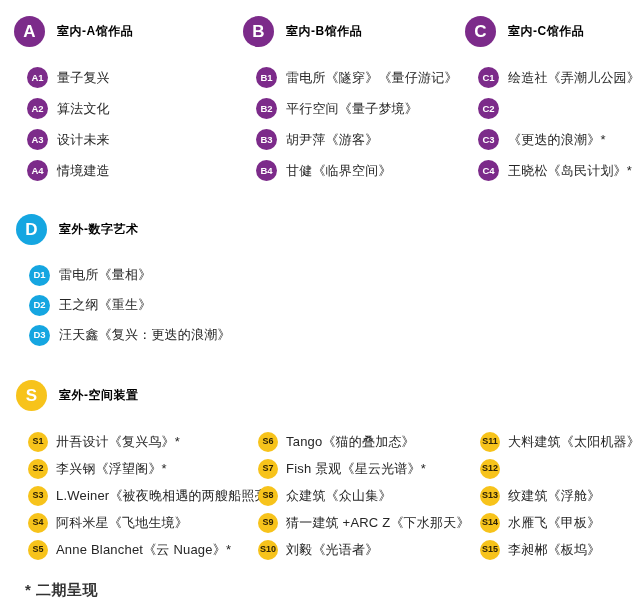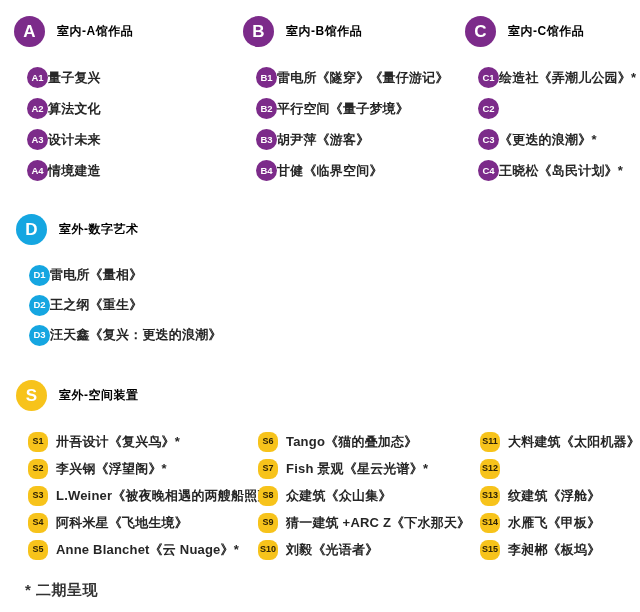--- a/index.html
+++ b/index.html
@@ -9,34 +9,34 @@
   }
   .sec{position:absolute;}
   .sec-header{display:flex;align-items:center;gap:12px;}
   .big-badge{
     width:31px;height:31px;border-radius:50%;flex:0 0 auto;
     display:flex;align-items:center;justify-content:center;
     color:#fff;font-weight:bold;font-size:17px;line-height:1;
   }
   .sec-title{font-size:12px;font-weight:bold;color:#000;letter-spacing:0.5px;white-space:nowrap;}
   .items{margin:15px 0 0 13px;}
-  .row{display:flex;align-items:center;height:31px;}
+  .row{display:flex;align-items:center;gap:9px;height:31px;}
   .row-d{height:30px;}
   .dot{
     width:21px;height:21px;border-radius:50%;flex:0 0 auto;
     display:flex;align-items:center;justify-content:center;
     color:#fff;font-weight:bold;font-size:9.5px;line-height:1;letter-spacing:0;
   }
-  .txt{font-size:13px;font-weight:700;color:#262626;letter-spacing:0.2px;white-space:nowrap;}
+  .txt{font-size:13px;font-weight:400;color:#262626;letter-spacing:0.2px;white-space:nowrap;}
   .purple{background:#7c2b8a;}
   .blue{background:#15a6e1;}
   .yellow{background:#f7c31b;}
   .s-col{position:absolute;}
   .s-col .row{height:27px;gap:8px;}
-  .s-col .dot{width:20px;height:20px;font-size:9px;color:#2e2206;border-radius:8px;}
+  .s-col .dot{width:20px;height:20px;font-size:9px;color:#2e2206;}
   .footnote{
     position:absolute;left:25px;top:581px;
     font-size:15px;font-weight:600;color:#333;letter-spacing:0.5px;
   }
 </style>
 </head>
 <body>
 
 <div class="page">
 

